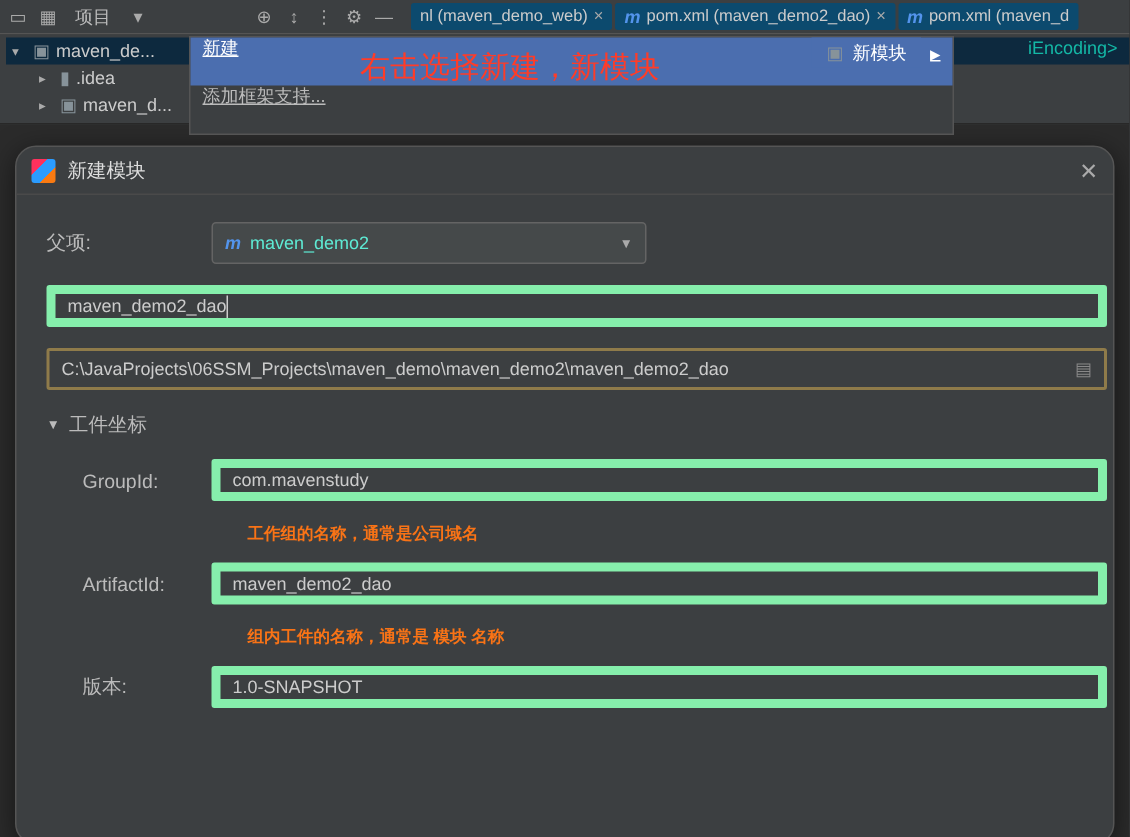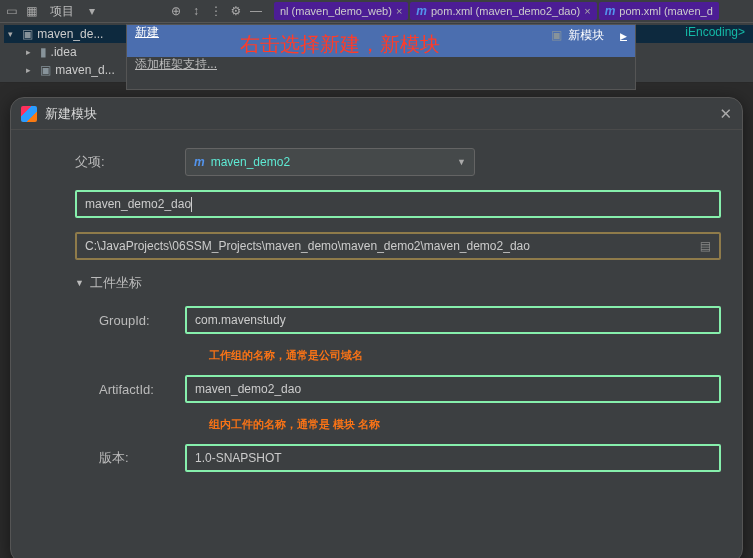--- a/index.html
+++ b/index.html
@@ -20,21 +20,21 @@
       align-items: center;
       border-bottom: 1px solid #555;
     }
     .tool-section { display: flex; align-items: center; gap: 4px; padding: 0 4px; }
     .tool-icon { width: 16px; height: 16px; display: flex; align-items: center; justify-content: center; color: #aaa; cursor: pointer; }
     .project-label { color: #bbb; font-size: 12px; padding: 0 6px; }
     .tabs { display: flex; gap: 2px; margin-left: 6px; }
     .tab {
       display: flex;
       align-items: center;
-      background: #4c1d95;
+      background: #0c4a6e;
       padding: 2px 6px;
       border-radius: 2px;
       gap: 4px;
       cursor: pointer;
     }
     .tab .m-icon { color: #5394ec; font-weight: bold; font-style: italic; }
     .tab .tab-close { color: #aaa; cursor: pointer; font-size: 11px; }
     .tab-text { color: #ccc; font-size: 11px; white-space: nowrap; }
 
     
@@ -127,21 +127,21 @@
       border-bottom: 1px solid #4a4a4a;
       gap: 8px;
     }
     .ij-icon {
       width: 16px; height: 16px;
       background: linear-gradient(135deg, #fe315d 33%, #2b9cff 33% 66%, #f97a12 66%);
       border-radius: 2px;
     }
     .dialog-title-text { color: #ddd; font-size: 13px; }
     .dialog-close { margin-left: auto; color: #aaa; cursor: pointer; font-size: 15px; }
-    .dialog-body { padding: 18px 21px 10px 20px; margin-left: 44px; }
+    .dialog-body { padding: 18px 4px 10px 20px; }
     .form-row {
       display: flex;
       align-items: center;
       margin-bottom: 14px;
     }
     .form-label { width: 110px; color: #bbb; font-size: 13px; }
     .form-label.indent { padding-left: 24px; }
     .form-control {
       flex: 1;
       position: relative;
@@ -163,21 +163,21 @@
     .dropdown-arrow { margin-left: auto; color: #aaa; font-size: 9px; }
     .text-input {
       display: flex;
       align-items: center;
       height: 28px;
       padding: 0 8px;
       border-radius: 2px;
       color: #ccc;
       position: relative;
     }
-    .outline-red { border: 2px solid #86efac; }
+    .outline-red { border: 6px solid #86efac; }
     .outline-orange { border: 2px solid #8f7b4a; }
     .field-icon-right {
       position: absolute;
       right: 8px;
       top: 50%;
       transform: translateY(-50%);
       color: #888;
     }
     .caret {
       display: inline-block;

